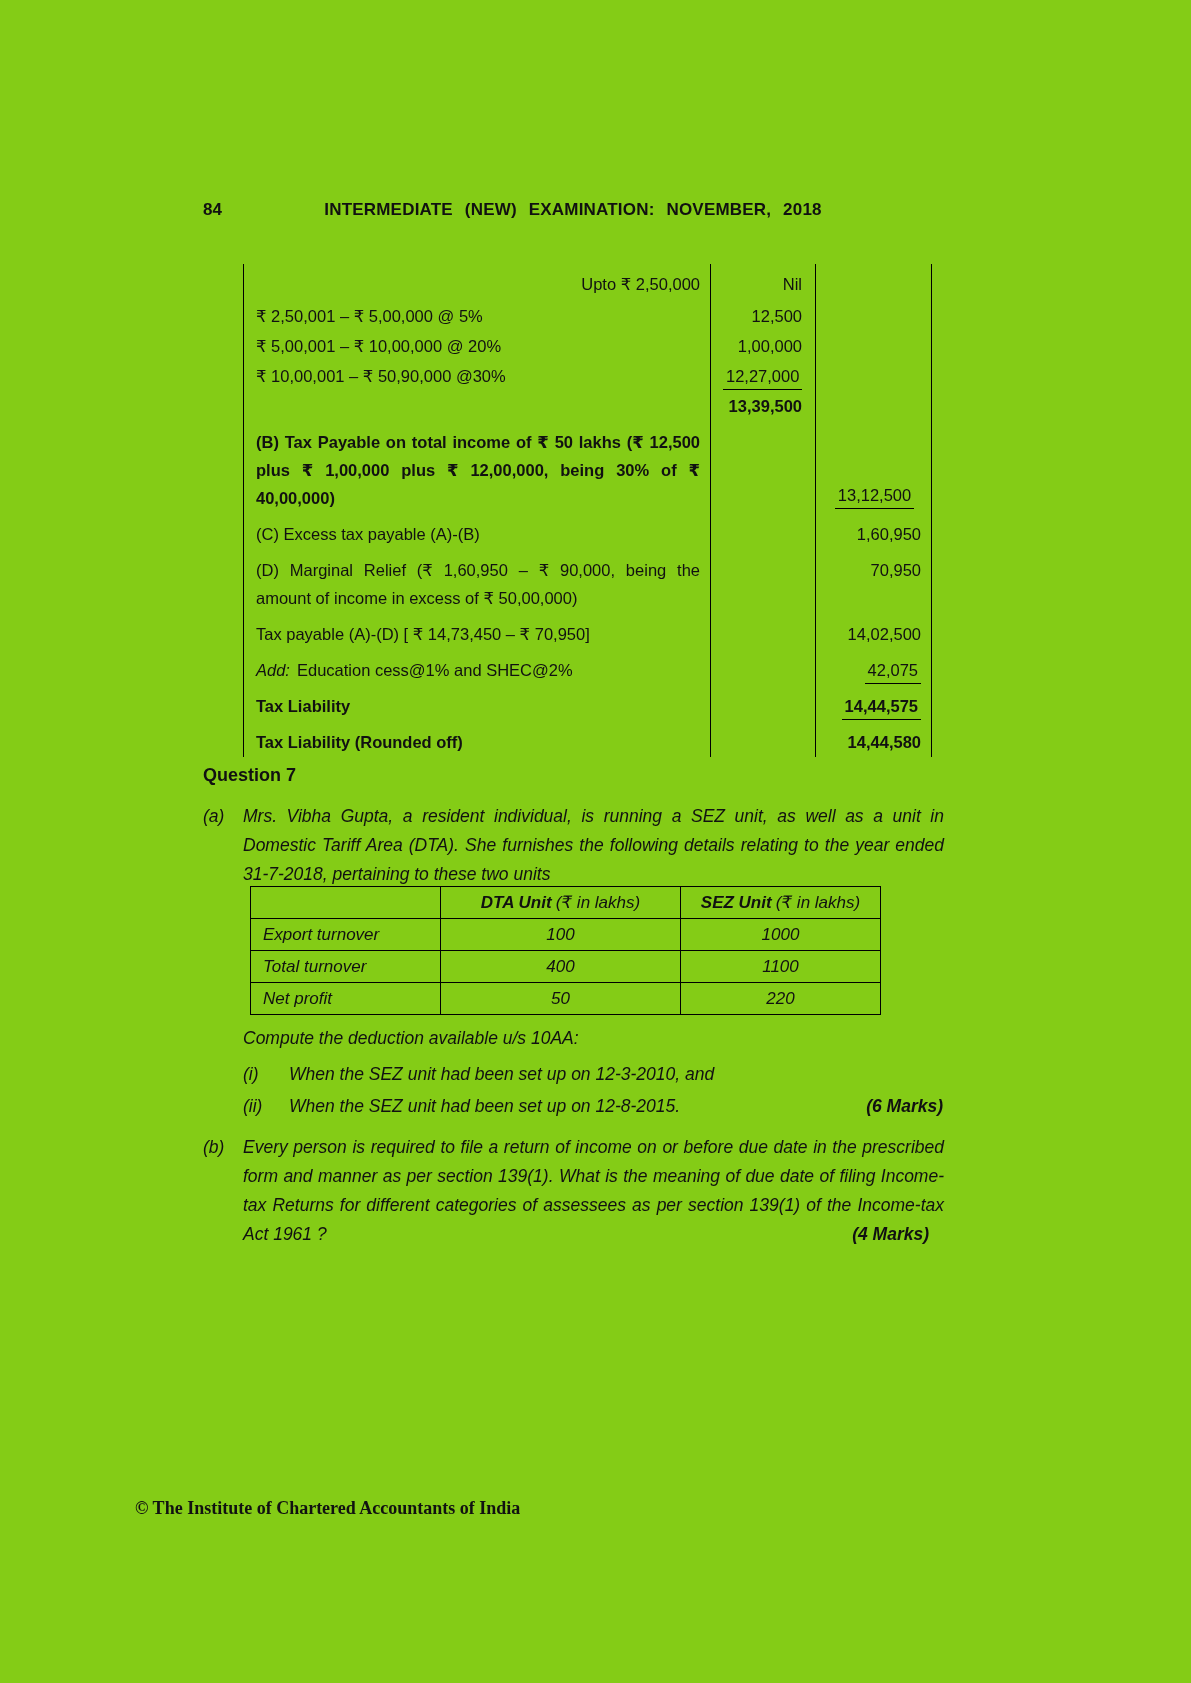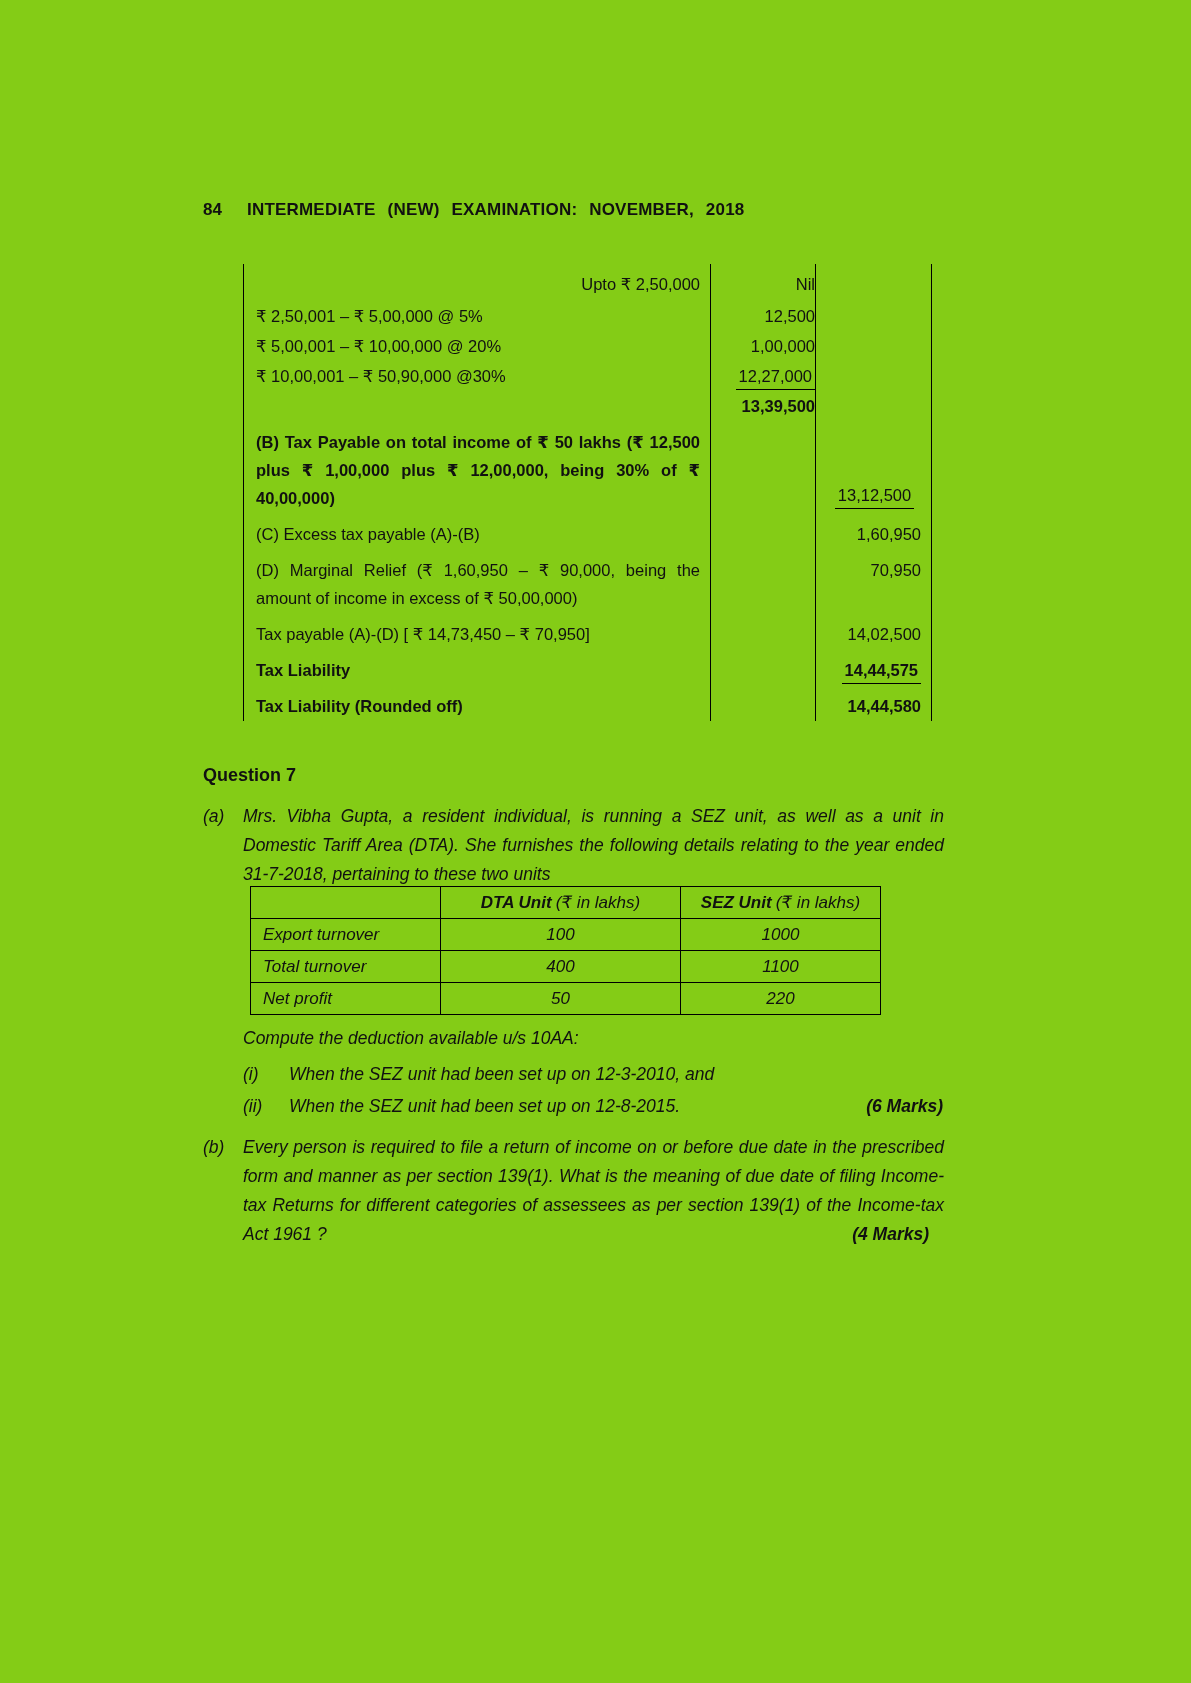--- a/index.html
+++ b/index.html
@@ -18,42 +18,42 @@
   .hdr {
     position: absolute;
     top: 200px; left: 203px;
     width: 740px;
     display: flex;
     align-items: baseline;
     font-size: 17px;
     font-weight: bold;
   }
   .hdr .pgnum { width: 44px; flex: none; }
-  .hdr .title { flex: 1; word-spacing: 7px; letter-spacing: 0.2px; }
+  .hdr .title { flex: 1; text-align: center; word-spacing: 7px; letter-spacing: 0.2px; }
   .hdr .spacer { width: 44px; flex: none; }
 
   
   table.tt {
     position: absolute;
     top: 264px; left: 243px;
     width: 688px;
     border-collapse: collapse;
     table-layout: fixed;
     font-size: 16.5px;
     line-height: 28px;
   }
   .tt col.c1 { width: 467px; }
   .tt col.c2 { width: 105px; }
   .tt col.c3 { width: 116px; }
   .tt td {
     padding: 1px 10px 1px 12px;
     vertical-align: top;
   }
   .tt td:nth-child(1) { border-left: 1.5px solid #000; border-right: 1.5px solid #000; }
-  .tt td:nth-child(2) { border-right: 1.5px solid #000; text-align: right; padding-right: 0; }
+  .tt td:nth-child(2) { border-right: 1.5px solid #000; text-align: right; padding-right: 13px; }
   .tt td:nth-child(3) { border-right: 1.5px solid #000; text-align: right; padding-right: 10px; }
   .tt tr.gap td { padding-top: 7px; }
   .tt tr.first td { padding-top: 6px; padding-bottom: 3px; text-align: right; }
   .tt .just { text-align: justify; }
   .tt .b, .tt td.b { font-weight: bold; }
   .tt .pfx { font-style: italic; margin-right: 7px; }
   .tt .u {
     display: inline-block;
     border-bottom: 1.5px solid #000;
     padding: 0 3px;
@@ -192,20 +192,27 @@
         <td class="just">(D) Marginal Relief (₹ 1,60,950 – ₹ 90,000, being the amount of income in excess of ₹ 50,00,000)</td>
         <td></td>
         <td>70,950</td>
       </tr>
       <tr class="gap">
         <td>Tax payable (A)-(D) [ ₹ 14,73,450 – ₹ 70,950]</td>
         <td></td>
         <td>14,02,500</td>
       </tr>
       <tr class="gap">
+        <td>
+          <span class="pfx">Add:</span><span>Education cess@1% and SHEC@2%</span>
+        </td>
+        <td></td>
+        <td><span class="u">42,075</span></td>
+      </tr>
+      <tr class="gap">
         <td class="b">Tax Liability</td>
         <td></td>
         <td class="b"><span class="u">14,44,575</span></td>
       </tr>
       <tr class="gap">
         <td class="b">Tax Liability (Rounded off)</td>
         <td></td>
         <td class="b">14,44,580</td>
       </tr>
     </tbody>
@@ -261,14 +268,15 @@
   </div>
 
   <div class="qpara qb">
     <span class="marker">(b)</span>
     <span class="qtext">
       <span>Every person is required to file a return of income on or before due date in the prescribed form and manner as per section 139(1). What is the meaning of due date of filing Income-tax Returns for different categories of assessees as per section 139(1) of the Income-tax Act 1961 ?</span>
       <span class="marks-abs">(4 Marks)</span>
     </span>
   </div>
 
+  <div class="footer">© The Institute of Chartered Accountants of India</div>
 
 </div>
 
 </body></html>

